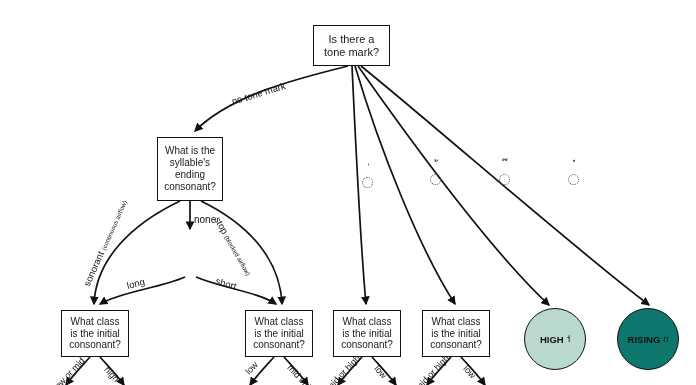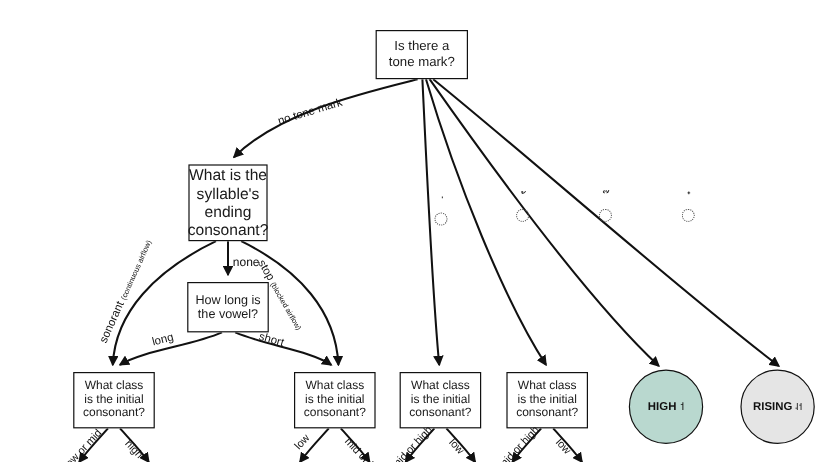--- a/index.html
+++ b/index.html
@@ -124,31 +124,27 @@
       <path d="M 451,357 C 443,366 435,374 427,385" marker-end=""></path>
       <path d="M 461,357 C 469,366 477,374 485,385" marker-end=""></path>
     </g>
   </svg>
 
   <div class="node" style="left:313px; top:25px; width:77px; height:41px; font-size:11px;">
     <span class="txt">Is there a
 tone mark?</span>
   </div>
 
-  <div class="node" style="left:157px; top:137px; width:66px; height:64px; font-size:13px;">
+  <div class="node" style="left:157px; top:137px; width:66px; height:64px; font-size:10px;">
     <span class="txt">What is the
 syllable's
 ending
 consonant?</span>
   </div>
 
-  <div class="node" style="left:156px; top:235px; width:68px; height:42px; font-size:10.5px;">
-    <span class="txt">How long is
-the vowel?</span>
-  </div>
 
   <div class="node" style="left:61px; top:310px; width:68px; height:47px; font-size:10px;">
     <span class="txt">What class
 is the initial
 consonant?</span>
   </div>
 
   <div class="node" style="left:245px; top:310px; width:68px; height:47px; font-size:10px;">
     <span class="txt">What class
 is the initial
@@ -165,21 +161,21 @@
     <span class="txt">What class
 is the initial
 consonant?</span>
   </div>
 
   <div class="terminal" style="left:524px; top:308px; width:62px; height:62px; background:#b9d8cf; font-size:9.5px;">
     <span>HIGH</span>
       <span style="font-size:9px; margin-left:3px;">˦</span>
   </div>
 
-  <div class="terminal" style="left:617px; top:308px; width:62px; height:62px; background:#e5e5e5; font-size:9.5px;">
+  <div class="terminal" style="left:617px; top:308px; width:62px; height:62px; background:#0f766e; font-size:9.5px;">
     <span>RISING</span>
       <span style="font-size:8px; margin-left:2px;">˨˦</span>
   </div>
 
   <div class="edge-label" style="left:232px; top:96px; font-size:9.5px; transform:rotate(-17deg);">
     <span>no tone mark</span>
   </div>
 
   <div class="edge-label" style="left:86px; top:280px; font-size:9.5px; transform:rotate(-66deg);">
     <span>sonorant</span>

